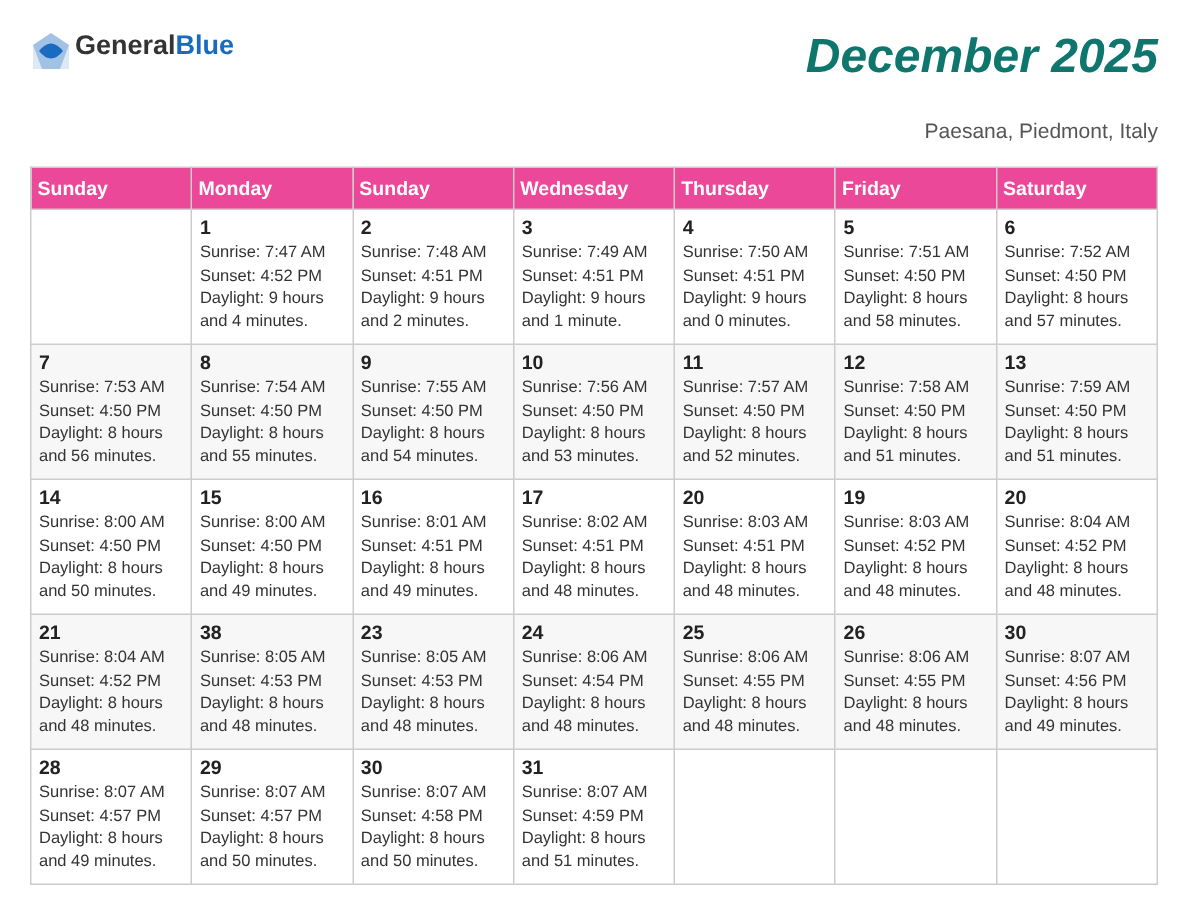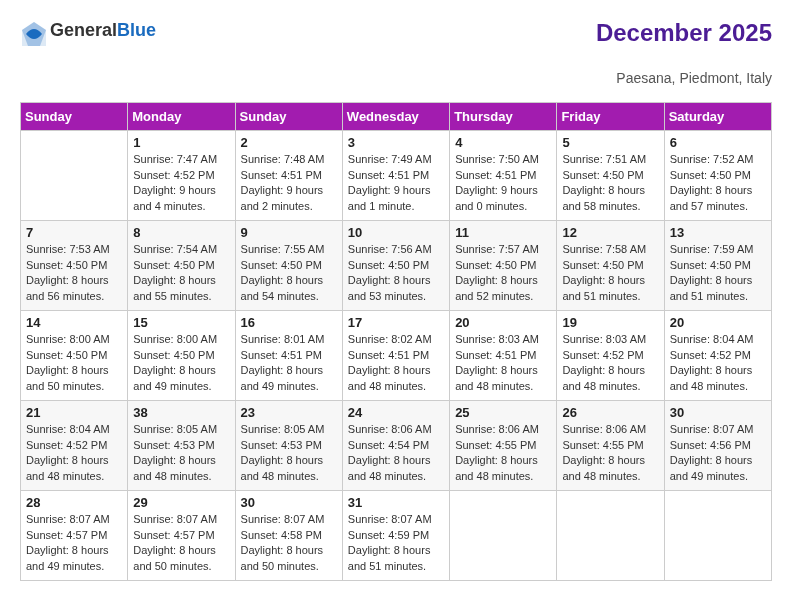--- a/index.html
+++ b/index.html
@@ -22,36 +22,37 @@
     }
     .logo-icon {
       width: 28px;
       height: 28px;
       margin-right: 2px;
     }
     .title-area {
       text-align: right;
     }
     .month-title {
-      font-size: 24px;
+      font-size: 32px;
       font-weight: bold;
-      color: #4c1d95;
+      color: #0f766e;
       line-height: 1.1;
+      font-style: italic;
     }
     .subtitle {
       font-size: 14px;
       color: #555;
       margin-top: 24px;
     }
     table {
       width: 100%;
       border-collapse: collapse;
     }
     th {
-      background-color: #a21caf;
+      background-color: #ec4899;
       color: #fff;
       font-size: 13px;
       font-weight: bold;
       padding: 6px 4px;
       text-align: left;
       border: 1px solid #ccc;
     }
     td {
       border: 1px solid #ccc;
       vertical-align: top;

